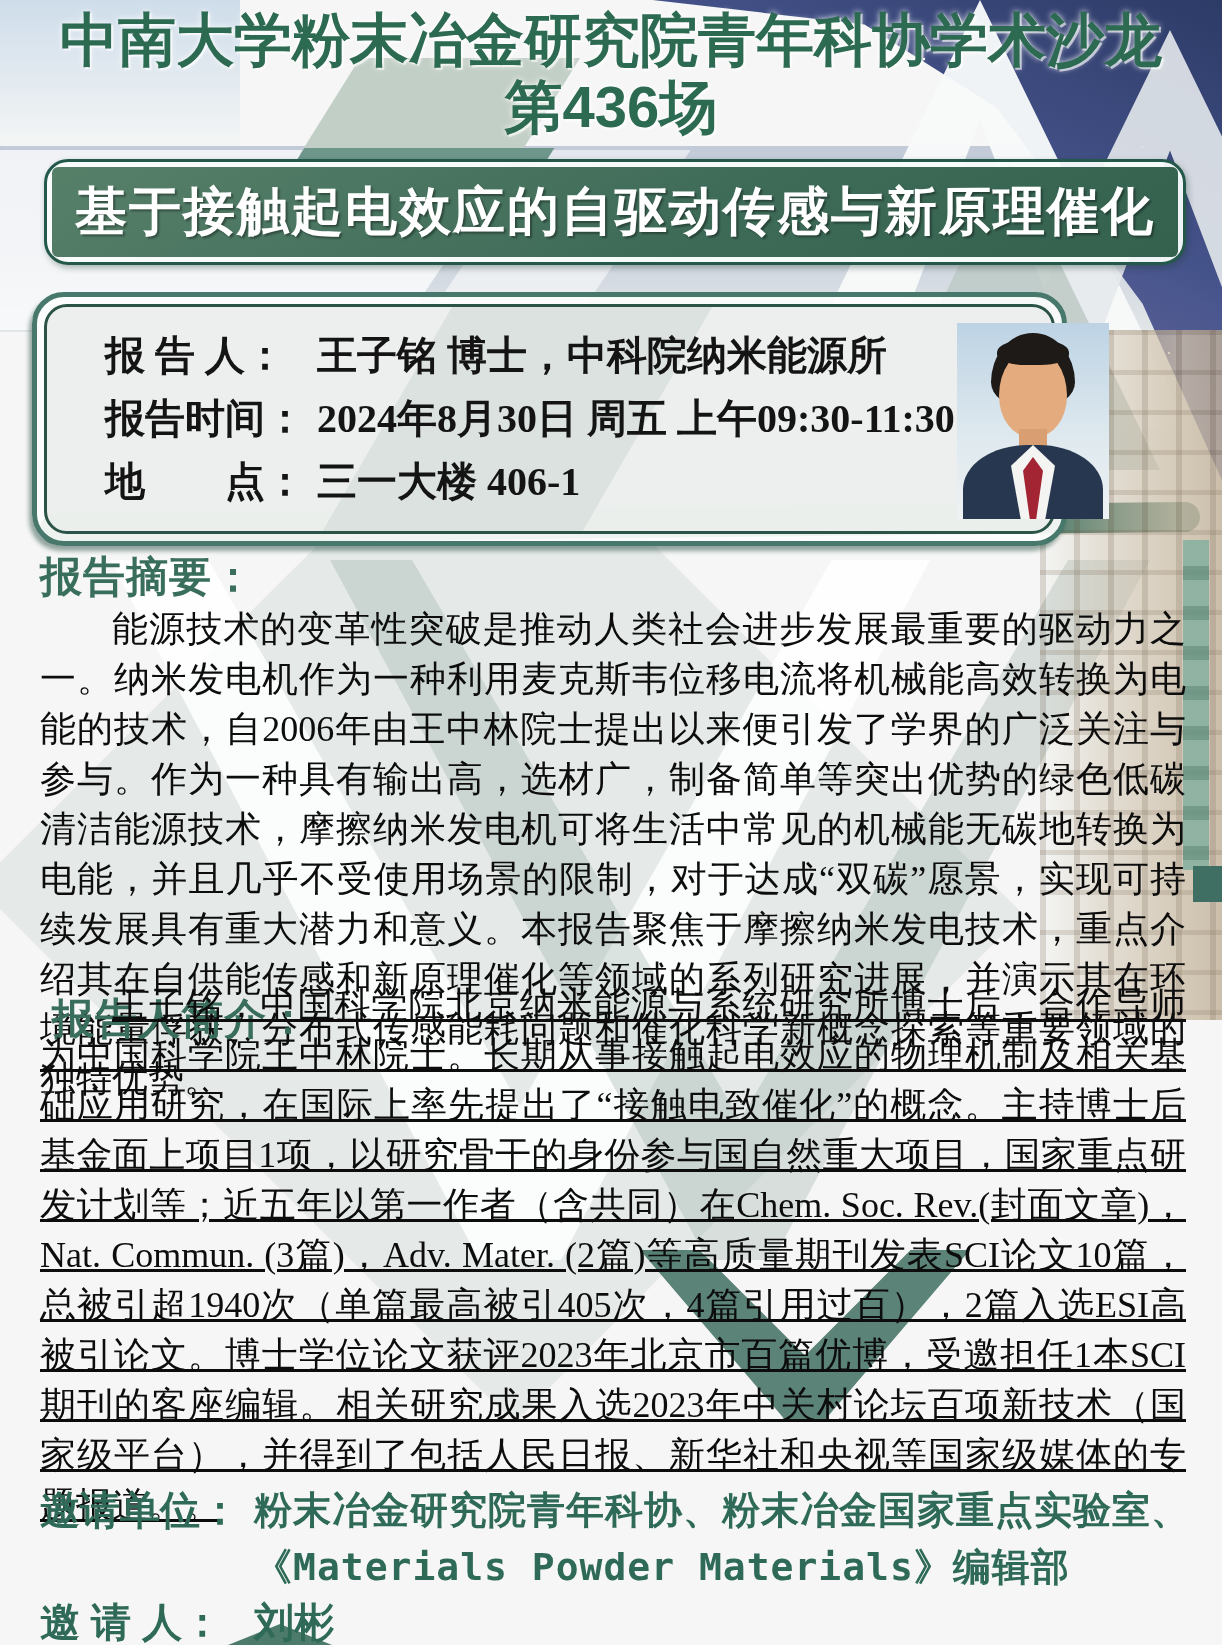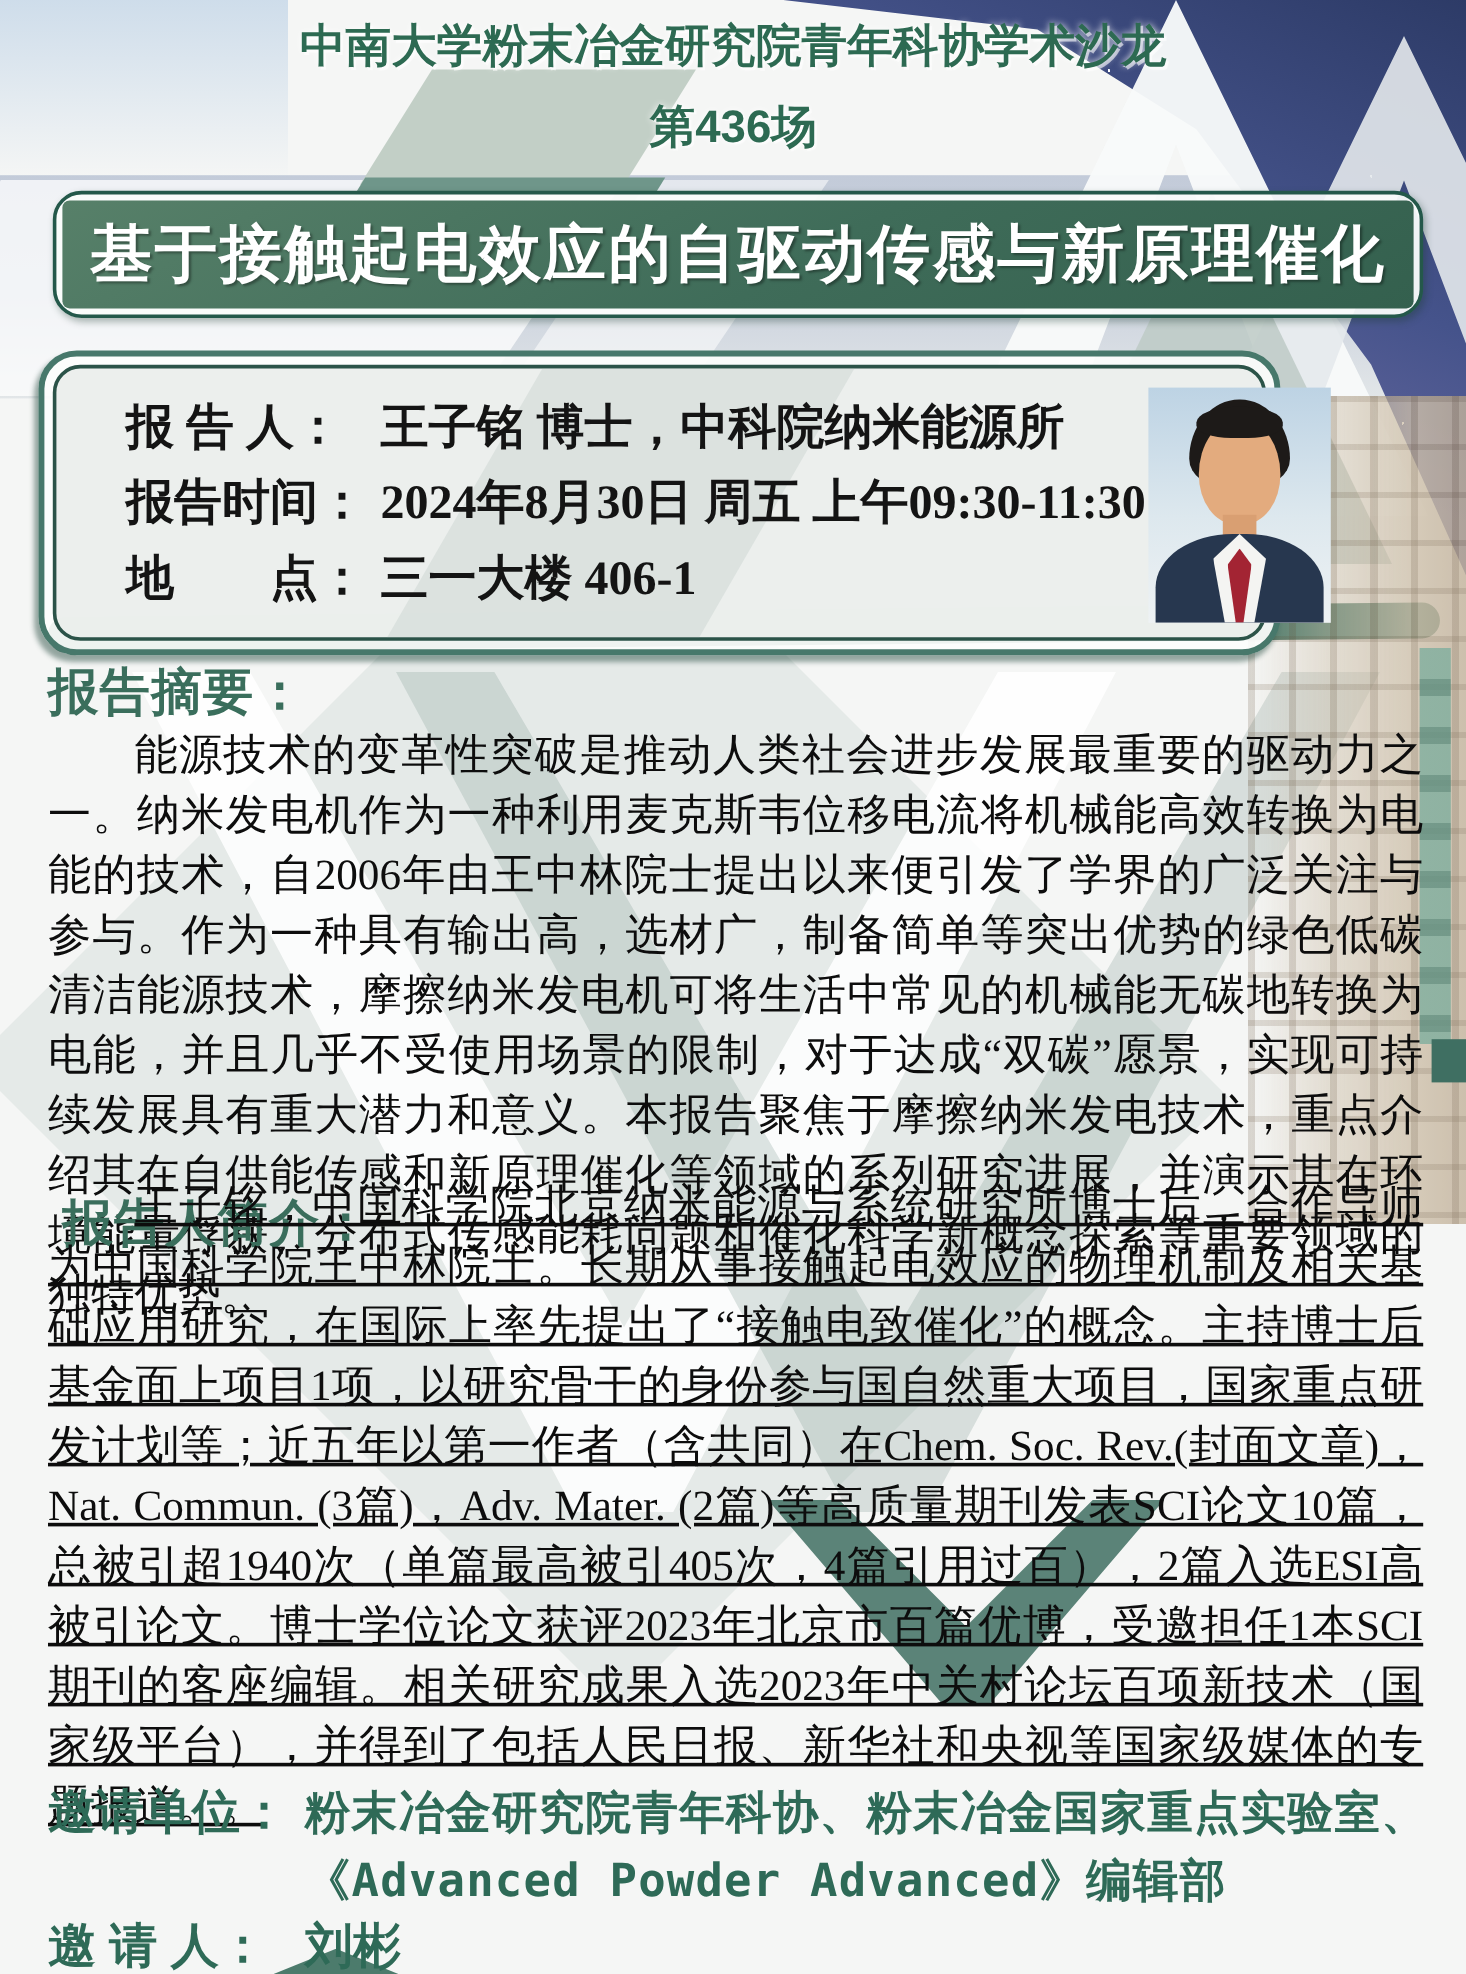--- a/index.html
+++ b/index.html
@@ -57,21 +57,21 @@
   .teal-tri-bl{left:228px;top:1624px;width:104px;height:21px;background:#4c7b6c;
     clip-path:polygon(0 100%,50% 0,100% 100%);}
   .sky-topleft{left:0;top:0;width:240px;height:150px;
     background:linear-gradient(180deg,rgba(168,196,224,0.5),rgba(255,255,255,0));}
 
   
   #content{position:absolute;inset:0;z-index:2;}
 
   .poster-title{left:0;top:6px;width:1222px;text-align:center;
     font-family:"Liberation Sans",sans-serif;font-weight:bold;
-    font-size:38px;line-height:67px;color:#2d6a52;
+    font-size:58px;line-height:67px;color:#2d6a52;
     text-shadow:0 0 6px rgba(255,255,255,0.9),2px 2px 0 rgba(255,255,255,0.6);}
 
   .topic-box{left:44px;top:159px;width:1142px;height:106px;box-sizing:border-box;
     border:3px solid #24584a;border-radius:24px;background:rgba(250,252,251,0.95);
     padding:5px;box-shadow:2px 3px 6px rgba(30,60,50,0.35);}
   .topic-inner{width:100%;height:100%;box-sizing:border-box;border-radius:6px;
     background:linear-gradient(150deg,#578069 0%,#3f6c59 55%,#34604e 100%);
     display:flex;align-items:center;justify-content:center;}
   .topic-text{font-family:"Liberation Serif",serif;font-weight:bold;font-size:52px;
     color:#ffffff;letter-spacing:2px;text-shadow:2px 2px 2px rgba(0,0,0,0.35);}
@@ -186,21 +186,21 @@
   <h2 class="abs section-heading h-abstract" style="margin:0;">报告摘要：</h2>
   <p class="abs body-para" style="margin:0;">能源技术的变革性突破是推动人类社会进步发展最重要的驱动力之一。纳米发电机作为一种利用麦克斯韦位移电流将机械能高效转换为电能的技术，自2006年由王中林院士提出以来便引发了学界的广泛关注与参与。作为一种具有输出高，选材广，制备简单等突出优势的绿色低碳清洁能源技术，摩擦纳米发电机可将生活中常见的机械能无碳地转换为电能，并且几乎不受使用场景的限制，对于达成“双碳”愿景，实现可持续发展具有重大潜力和意义。本报告聚焦于摩擦纳米发电技术，重点介绍其在自供能传感和新原理催化等领域的系列研究进展，并演示其在环境能量俘获、分布式传感能耗问题和催化科学新概念探索等重要领域的独特优势。</p>
 
   <h2 class="abs section-heading h-bio" style="margin:12px;">报告人简介：</h2>
   <p class="abs body-para bio-para" style="margin:0;">王子铭，中国科学院北京纳米能源与系统研究所博士后，合作导师为中国科学院王中林院士。长期从事接触起电效应的物理机制及相关基础应用研究，在国际上率先提出了“接触电致催化”的概念。主持博士后基金面上项目1项，以研究骨干的身份参与国自然重大项目，国家重点研发计划等；近五年以第一作者（含共同）在Chem. Soc. Rev.(封面文章)，Nat. Commun. (3篇)，Adv. Mater. (2篇)等高质量期刊发表SCI论文10篇，总被引超1940次（单篇最高被引405次，4篇引用过百），2篇入选ESI高被引论文。博士学位论文获评2023年北京市百篇优博，受邀担任1本SCI期刊的客座编辑。相关研究成果入选2023年中关村论坛百项新技术（国家级平台），并得到了包括人民日报、新华社和央视等国家级媒体的专题报道。。</p>
 
   <div class="abs footer-row f-org">
     <span class="f-label">邀请单位：</span>
     <span class="f-value">
       <span style="display:block">粉末冶金研究院青年科协、粉末冶金国家重点实验室、</span>
-      <span style="display:block">《Advanced Powder Advanced》编辑部</span>
+      <span style="display:block">《Materials Powder Materials》编辑部</span>
     </span>
   </div>
 
   <div class="abs footer-row f-person">
     <span class="f-label">邀 请 人：</span>
     <span class="f-label">刘彬</span>
   </div>
 
 </div>
 

